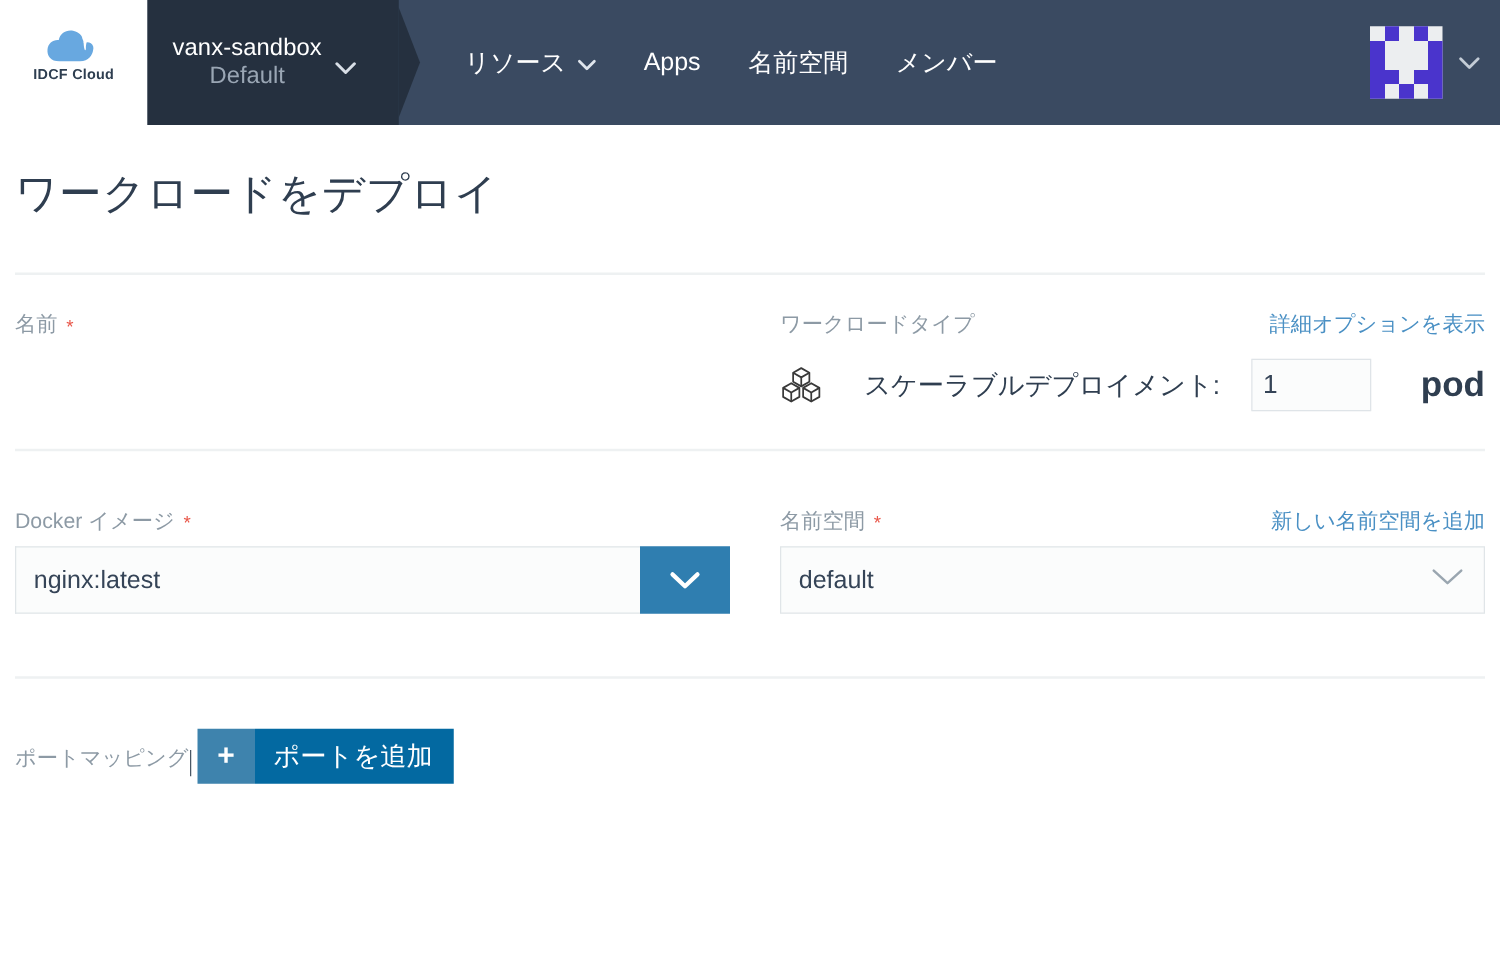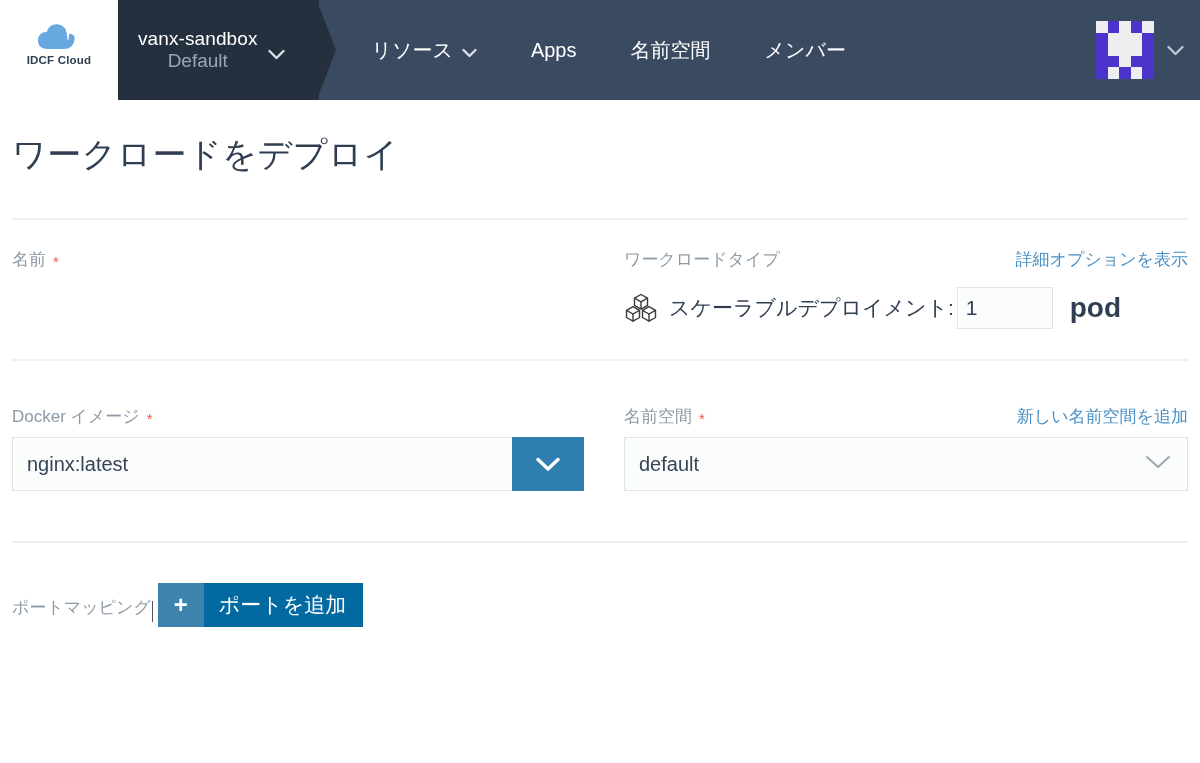--- a/index.html
+++ b/index.html
@@ -66,21 +66,21 @@
   .chip-caret {
     margin-left: 10px; margin-top: 8px;
     color: #d8dee6;
     font-size: 17px; line-height: 1;
   }
 
   .nav-items {
     display: flex; align-items: center;
     height: 88px;
     margin-left: 34px;
-    gap: 16px;
+    gap: 0px;
   }
   .nav-item {
     display: flex; align-items: center;
     color: #ffffff;
     font-size: 20px;
     padding: 0 19px;
     height: 88px;
     cursor: pointer;
     white-space: nowrap;
   }
@@ -177,20 +177,21 @@
     outline: none;
     border-radius: 0;
   }
 
   
   .sec1 { padding: 28px 0 30px 0; }
 
   .wl-type-row {
     display: flex; align-items: center;
     margin-top: 16px;
+    justify-content: space-between;
   }
   .cube-icon { width: 34px; height: 30px; flex: 0 0 34px; }
   .wl-type-label {
     font-size: 21px; color: #2f3e50;
     margin-left: 11px; white-space: nowrap;
   }
   .pod-input {
     width: 96px; height: 42px;
     border: 1px solid #dfe4e8;
     background: #fbfcfc;

